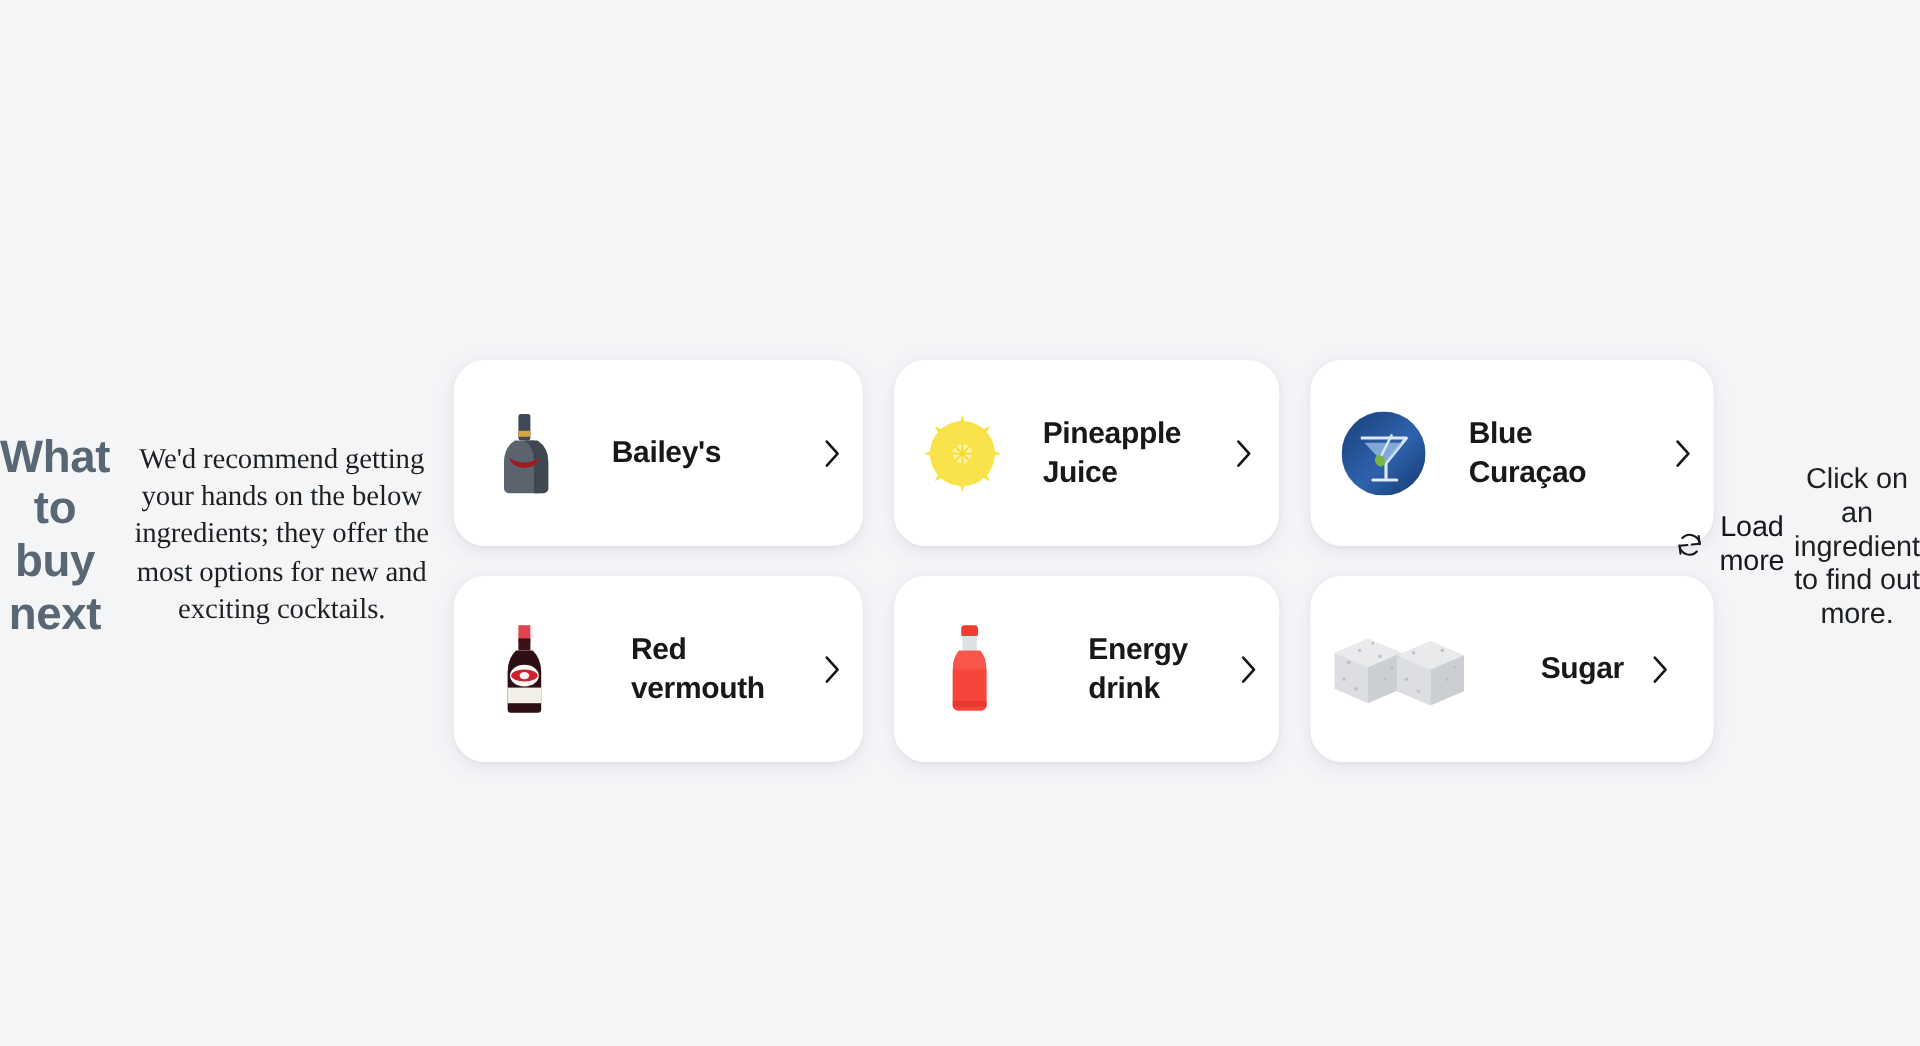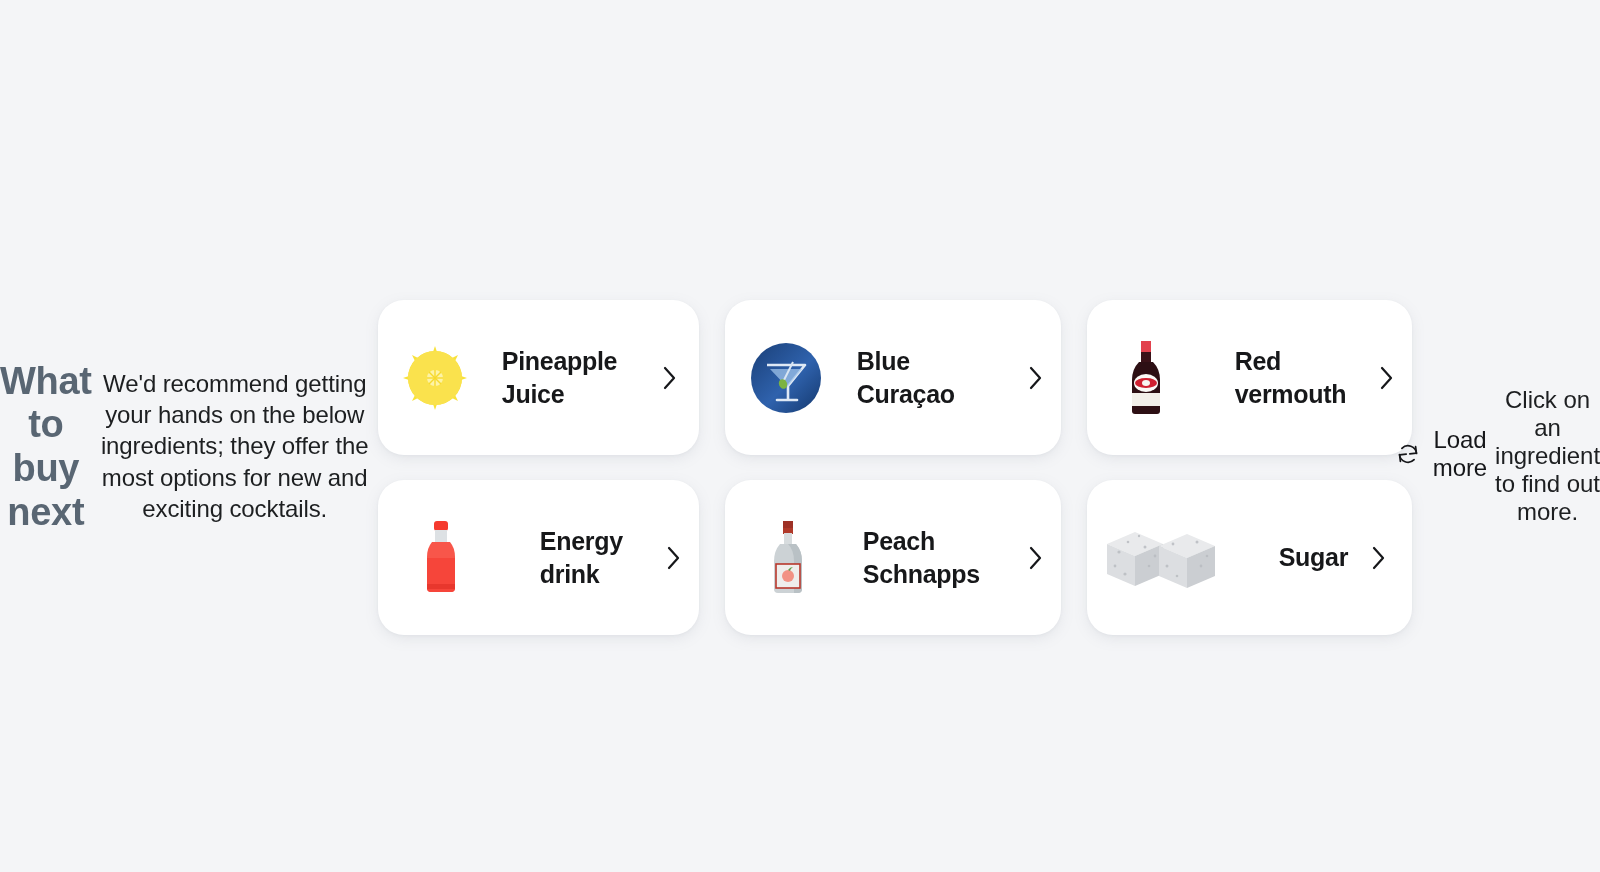--- a/index.html
+++ b/index.html
@@ -39,20 +39,21 @@
 
   .page-subtitle {
     margin-top: 20px;
     font-size: 24px;
     font-weight: 400;
     color: #1d1f21;
     text-align: center;
     letter-spacing: -0.1px;
     line-height: 1.3;
     max-width: 1560px;
+    font-family: Liberation Serif, serif;
   }
 
   
   .cards-grid {
     margin-top: 63px;
     width: 1010px;
     display: grid;
     grid-template-columns: repeat(3, 1fr);
     grid-auto-rows: 155px;
     column-gap: 26px;
@@ -173,20 +174,37 @@
 <body>
 
 <div class="page">
 
   <h1 class="page-title">What to buy next</h1>
 
   <p class="page-subtitle">We'd recommend getting your hands on the below ingredients; they offer the most options for new and exciting cocktails.</p>
 
   <div class="cards-grid">
 
+    <div class="card c-baileys">
+      <span class="card-icon">
+        <svg width="56" height="70" viewBox="0 0 56 70">
+          <rect x="23" y="2" width="10" height="22" rx="2" fill="#3e4a56"></rect>
+          <rect x="23" y="16" width="10" height="5" fill="#d6a33c"></rect>
+          <path d="M20 24 q-9 6 -9 18 v22 a4 4 0 0 0 4 4 h26 a4 4 0 0 0 4 -4 V42 q0 -12 -9 -18 z" fill="#5b646e"></path>
+          <path d="M28 24 q8 5 8 18 v26 h8 a4 4 0 0 0 4 -4 V42 q0 -12 -9 -18 z" fill="#3f4852"></path>
+          <path d="M15 38 q13 9 26 0 q-3 9 -13 9 t-13 -9 z" fill="#9e1b22"></path>
+        </svg>
+      </span>
+      <span class="card-label">Bailey's</span>
+      <span class="chevron">
+        <svg width="14" height="24" viewBox="0 0 14 24">
+            <path d="M2 2 L11 12 L2 22" fill="none" stroke="currentColor" stroke-width="2.2" stroke-linecap="round" stroke-linejoin="round"></path>
+          </svg>
+      </span>
+    </div>
 
 
     <div class="card c-pineapple">
       <span class="card-icon">
         <svg width="72" height="72" viewBox="0 0 72 72">
           <g fill="#f8e23a">
             <circle cx="36" cy="36" r="27"></circle>
             <path d="M36 4 l3 9 -6 0 z"></path>
               <path d="M36 68 l3 -9 -6 0 z"></path>
             <path d="M4 36 l9 3 0 -6 z"></path>
@@ -274,40 +292,20 @@
         </svg>
       </span>
       <span class="card-label">Energy drink</span>
       <span class="chevron">
         <svg width="14" height="24" viewBox="0 0 14 24">
             <path d="M2 2 L11 12 L2 22" fill="none" stroke="currentColor" stroke-width="2.2" stroke-linecap="round" stroke-linejoin="round"></path>
           </svg>
       </span>
     </div>
 
-    <div class="card c-peach">
-      <span class="card-icon">
-        <svg width="40" height="76" viewBox="0 0 40 76">
-          <rect x="15" y="1" width="10" height="8" fill="#9e3126"></rect>
-          <rect x="15" y="8" width="10" height="6" fill="#b03a2a"></rect>
-          <rect x="16" y="13" width="8" height="11" fill="#d7dcde"></rect>
-          <path d="M12 24 q-6 7 -6 17 v28 a4 4 0 0 0 4 4 h20 a4 4 0 0 0 4 -4 V41 q0 -10 -6 -17 z" fill="#ccd2d5"></path>
-          <path d="M20 24 q6 6 6 17 v32 h4 a4 4 0 0 0 4 -4 V41 q0 -10 -6 -17 z" fill="#b9c1c5"></path>
-          <rect x="8" y="44" width="24" height="24" fill="#efeeec" stroke="#b8382c" stroke-width="1.6"></rect>
-          <circle cx="20" cy="56" r="6" fill="#f29284"></circle>
-          <path d="M20 50 q2 -3 5 -3 q-3 2 -3 4 z" fill="#5f9a43"></path>
-        </svg>
-      </span>
-      <span class="card-label">Peach Schnapps</span>
-      <span class="chevron">
-        <svg width="14" height="24" viewBox="0 0 14 24">
-            <path d="M2 2 L11 12 L2 22" fill="none" stroke="currentColor" stroke-width="2.2" stroke-linecap="round" stroke-linejoin="round"></path>
-          </svg>
-      </span>
-    </div>
 
     <div class="card c-sugar">
       <span class="card-icon">
         <svg width="120" height="72" viewBox="0 0 120 72">
 
           <g>
             <polygon points="6,22 34,10 62,22 34,34" fill="#e9eaec"></polygon>
             <polygon points="6,22 34,34 34,64 6,52" fill="#dcdee1"></polygon>
             <polygon points="62,22 34,34 34,64 62,52" fill="#cbced2"></polygon>
           </g>

